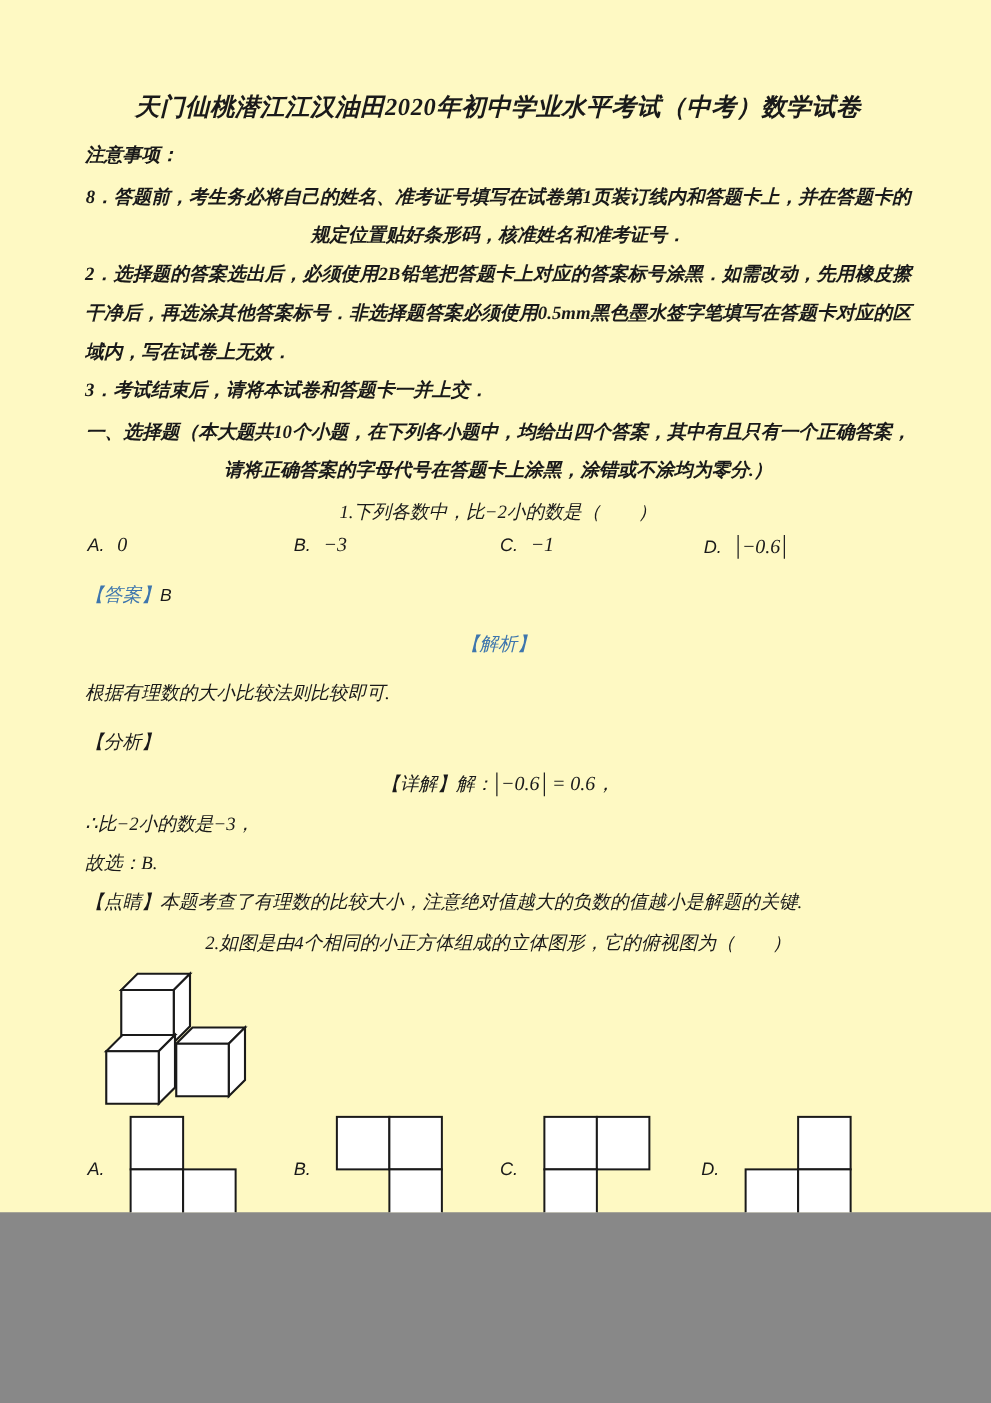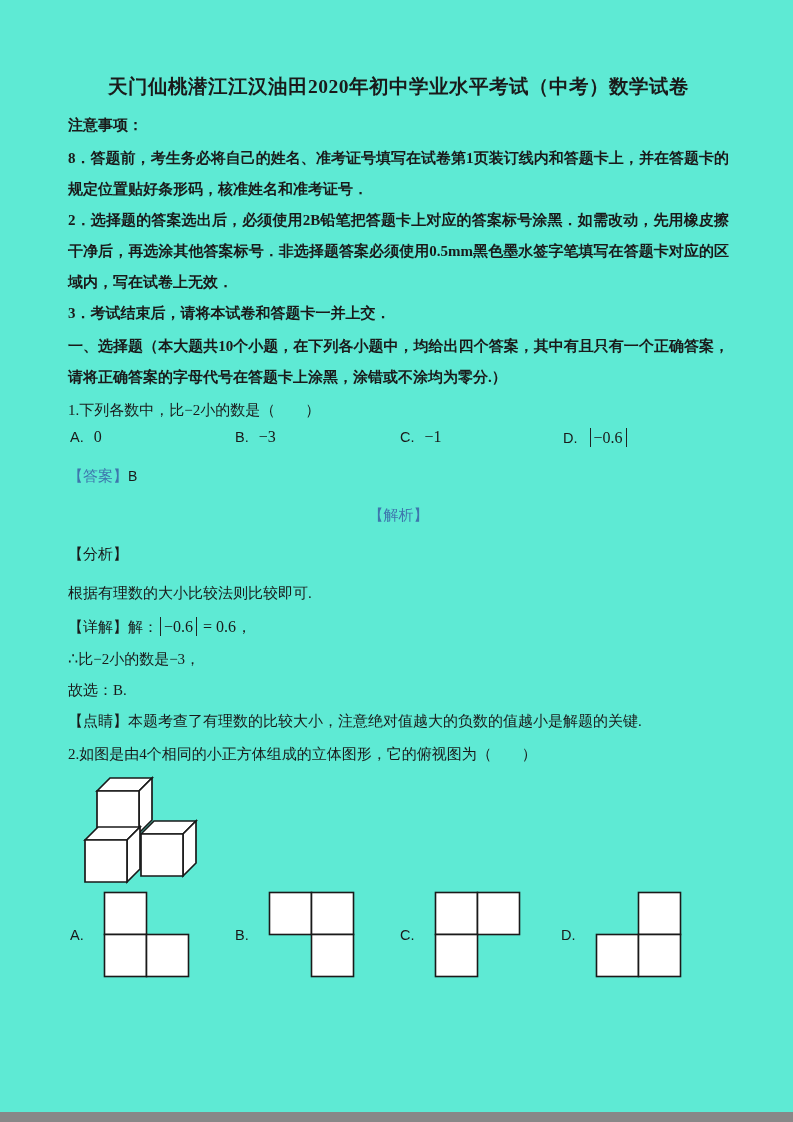--- a/index.html
+++ b/index.html
@@ -1,30 +1,31 @@
 <!DOCTYPE html>
 <html><head>
 <meta charset="utf-8">
 <style>
   html,body { margin:0; padding:0; background:#888; }
   .page {
-    width:793px; height:1112px; background:#5eead4; margin:0 auto;
+    width:793px; height:970px; background:#fef9c3; margin:0 auto;
     position:relative; overflow:hidden;
     font-family:"Liberation Serif","DejaVu Serif",serif;
     color:#1a1a1a;
+    font-style:italic;
   }
   .content { padding:0 64px 0 68px; font-size:15px; }
   p { margin:0; line-height:31px; }
   .justify { text-align:justify; }
   .bold { font-weight:bold; }
   .title {
     padding-top:72px; margin:0; font-size:19.5px; font-weight:bold;
     text-align:center; line-height:30px; letter-spacing:0.5px;
   }
-  .mt2{margin-top:2px;} .mt3{margin-top:2px;} .mt4{margin-top:8px;} .mt8{margin-top:8px;}
+  .mt2{margin-top:2px;text-align:center;} .mt3{margin-top:2px;} .mt4{margin-top:8px;} .mt8{margin-top:8px;}
   .math { font-family:"Liberation Serif","DejaVu Serif",serif; font-size:16px; }
   .abs {
     display:inline-block; border-left:1.4px solid #222; border-right:1.4px solid #222;
     padding:0 3px; margin:0 2px; line-height:19px;
   }
   .sans { font-family:"Liberation Sans","DejaVu Sans",sans-serif; font-size:14px; }
   .opt-row { position:relative; height:31px; }
   .opt { position:absolute; top:0; white-space:nowrap; }
   .opt-label { font-family:"Liberation Sans","DejaVu Sans",sans-serif; font-size:14.5px; margin-right:10px; }
   .fig3d-wrap { margin-top:4px; margin-left:6px; height:114px; }
@@ -63,23 +64,23 @@
         <span class="opt-label">D.</span><span class="math"><span class="abs">−0.6</span></span>
       </div>
     </div>
 
     <p class="mt3">
       <span class="blue" style="color: rgb(62, 118, 173);">【答案】</span><span class="sans">B</span>
     </p>
 
     <p class="blue mt8" style="color: rgb(62, 118, 173); text-align: center;">【解析】</p>
 
+    <p class="mt4 justify">根据有理数的大小比较法则比较即可.</p>
+
     <p class="mt4">【分析】</p>
-
-    <p class="mt4 justify">根据有理数的大小比较法则比较即可.</p>
 
     <p class="mt2">
       <span>【详解】</span><span>解：</span><span class="math"><span class="abs">−0.6</span> <span>= 0.6，</span></span>
     </p>
 
 
     <p>
       <span class="math">∴</span><span>比−2小的数是−3，</span>
     </p>
 

